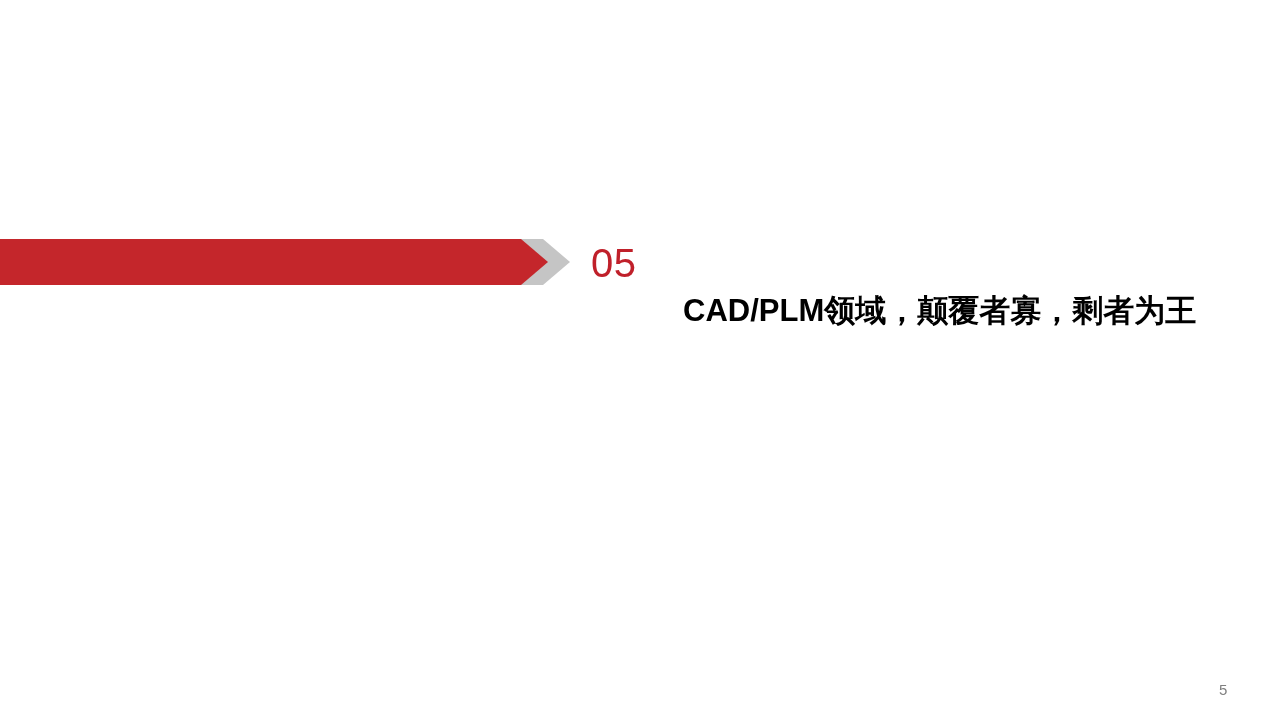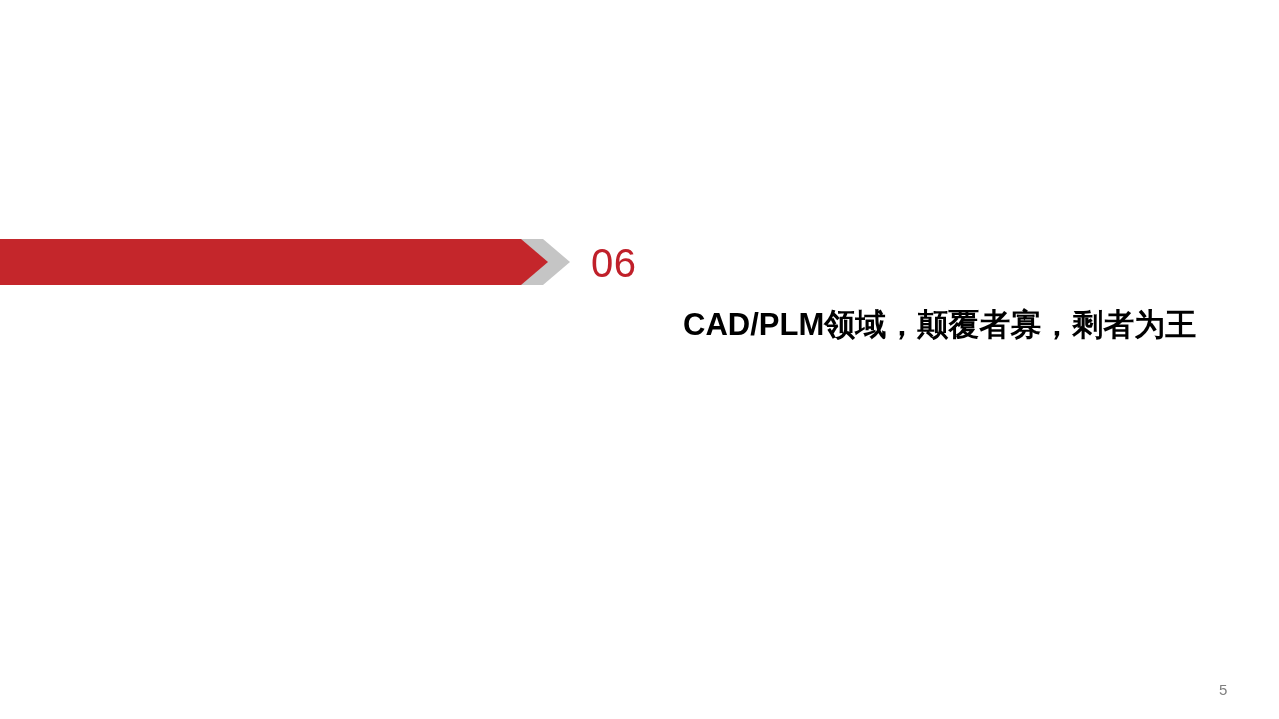--- a/index.html
+++ b/index.html
@@ -38,21 +38,20 @@
   .section-title {
     position: absolute;
     left: 683px;
     top: 292px;
     width: 560px;
     font-size: 31px;
     line-height: 38px;
     font-weight: 700;
     color: var(--title-black, #000000);
     white-space: nowrap;
-    margin-top: 14px;
   }
   .page-number {
     position: absolute;
     left: 1219px;
     top: 681px;
     font-size: 15px;
     line-height: 18px;
     color: var(--page-number-gray, #7f7f7f);
   }
 </style>
@@ -61,19 +60,19 @@
 
 <div class="slide">
 
   <svg class="section-banner" viewBox="0 0 600 60" width="600" height="60" xmlns="http://www.w3.org/2000/svg">
 
     <polygon points="0,4 543,4 570,27 543,50 0,50" fill="#c5c5c5"></polygon>
 
     <polygon points="0,4 521,4 548,27 521,50 0,50" fill="#c4262b"></polygon>
   </svg>
 
-  <div class="section-number">06</div>
+  <div class="section-number">05</div>
 
   <div class="section-title">CAD/PLM领域，颠覆者寡，剩者为王</div>
 
   <div class="page-number">5</div>
 
 </div>
 
 </body></html>

